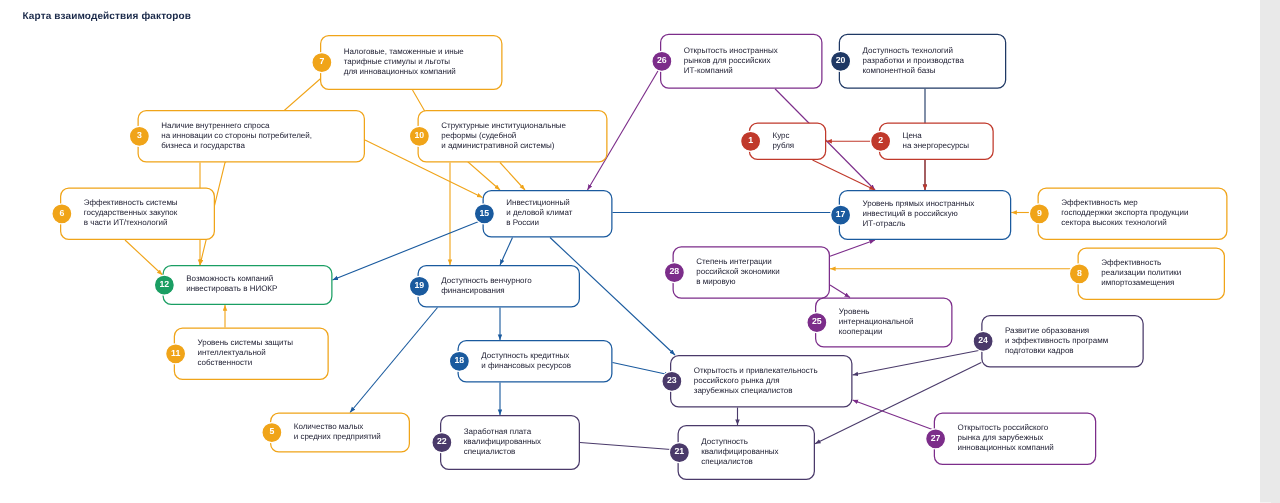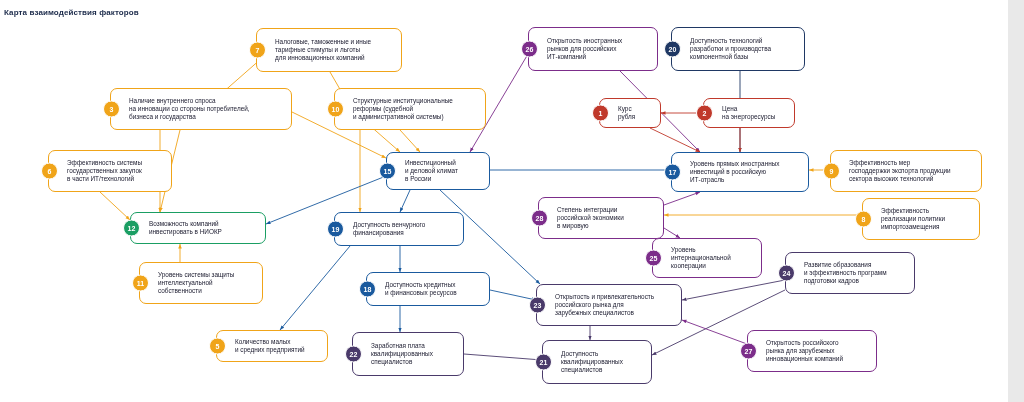--- a/index.html
+++ b/index.html
@@ -10,21 +10,21 @@
     overflow:hidden;
     position:relative;
   }
   #canvas{
     position:absolute;left:0;top:0;width:1008px;height:402px;background:#ffffff;
   }
   #rightgutter{
     position:absolute;right:0;top:0;width:16px;height:402px;background:#e9e9e9;
   }
   #title{
-    position:absolute;left:4px;top:8px;
+    position:absolute;left:18px;top:8px;
     font-size:8px;font-weight:bold;color:#1b2a4a;
     letter-spacing:0.1px;
   }
   svg#edges{position:absolute;left:0;top:0;width:1008px;height:402px;}
   .node{
     position:absolute;
     box-sizing:border-box;
     border-radius:7px;
     background:#ffffff;
     border:1.2px solid #333;

